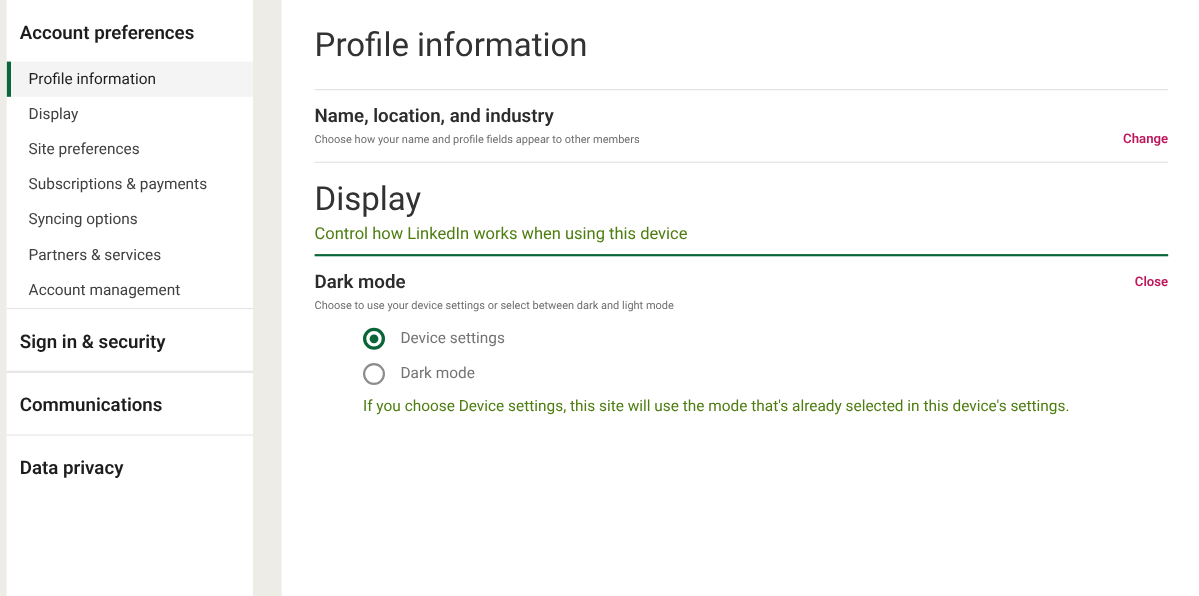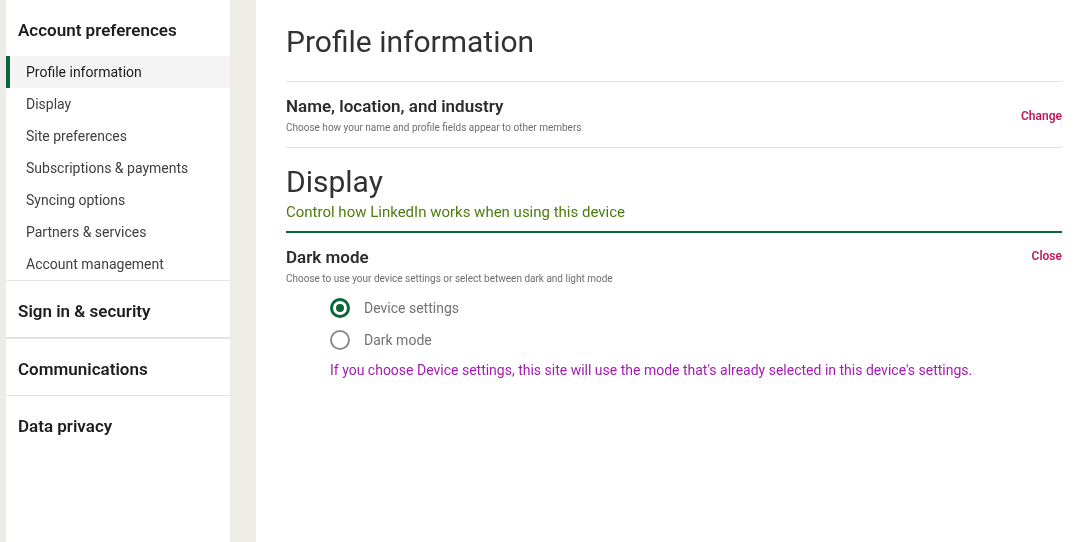--- a/index.html
+++ b/index.html
@@ -58,21 +58,21 @@
       font-weight: 400;
       color: #323232;
       margin: 10px 0 22px;
     }
     .section-divider {
       border-top: 1px solid #e0e0e0;
       margin: 0;
     }
     .setting-row {
       display: flex;
-      align-items: center;
+      align-items: flex-end;
       justify-content: space-between;
       padding: 14px 0 14px;
     }
     .setting-title {
       font-size: 17px;
       font-weight: 600;
       color: #2c2c2c;
       margin: 0 0 6px;
     }
     .setting-desc {
@@ -137,21 +137,21 @@
       width: 8px; height: 8px;
       background: #0a6638;
       border-radius: 50%;
     }
     .radio-label {
       font-size: 14px;
       color: #737373;
     }
     .hint {
       font-size: 14px;
-      color: #a21caf;
+      color: #4d7c0f;
       padding-left: 44px;
       margin-top: 8px;
     }
   </style>
 </head>
 <body>
 
 <nav class="sidebar">
   <div class="sidebar-header">Account preferences</div>
   <div class="sidebar-item active">Profile information</div>

